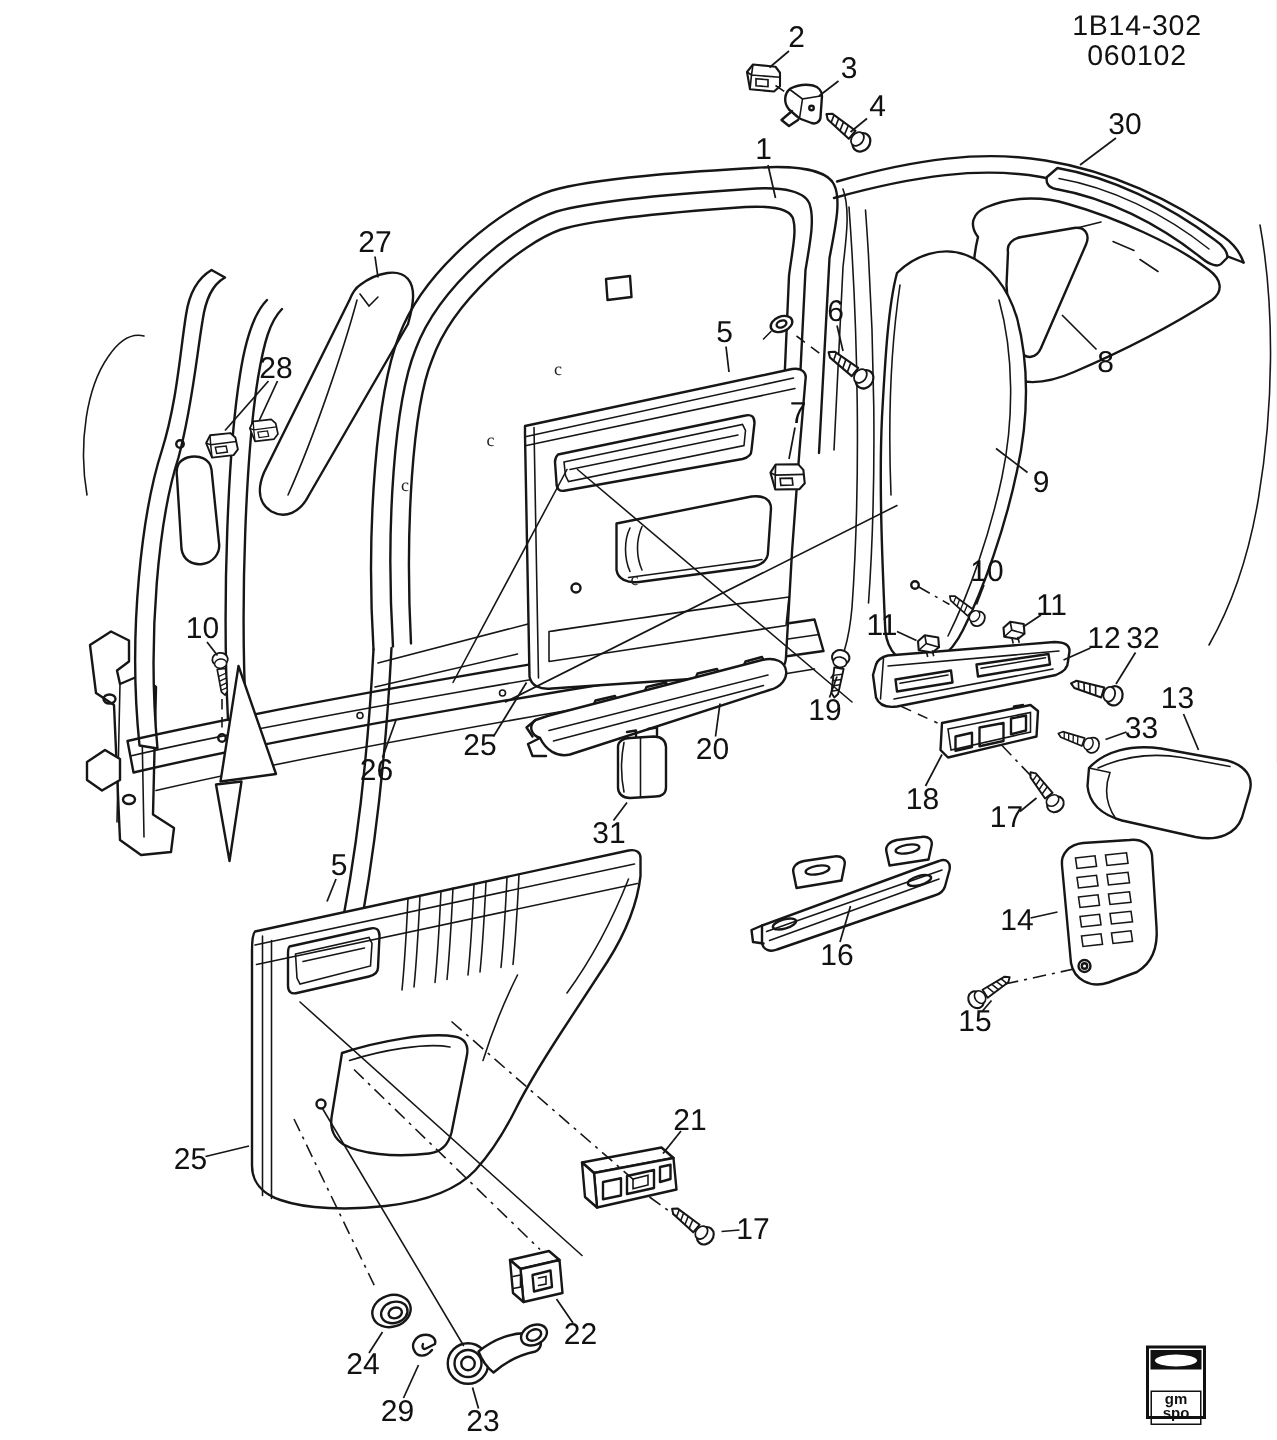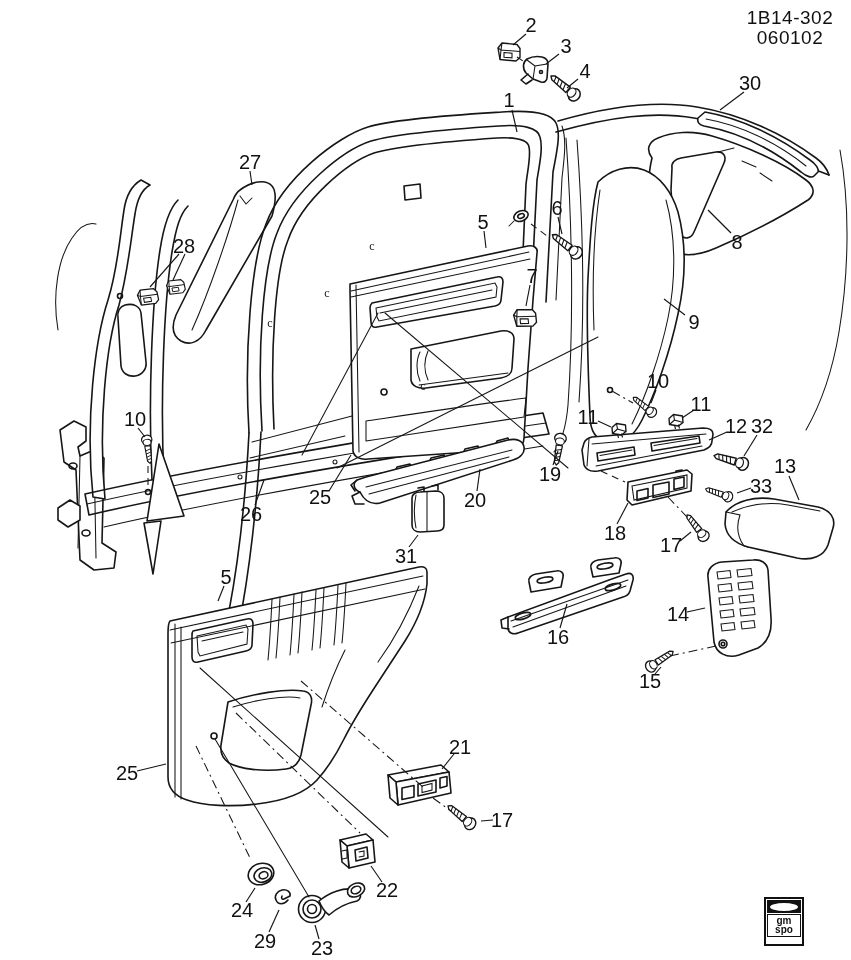--- a/index.html
+++ b/index.html
@@ -9,28 +9,28 @@
   
   .p{stroke:#161616;stroke-width:1.6;fill:none;stroke-linejoin:round;stroke-linecap:round;}
   .wf{fill:#ffffff;}
   .thin{stroke:#161616;stroke-width:1.05;fill:none;stroke-linecap:round;}
   .dash{stroke:#161616;stroke-width:1.05;fill:none;stroke-dasharray:7 5;}
   .dashdot{stroke:#161616;stroke-width:1.05;fill:none;stroke-dasharray:9 4 2 4;}
   .leader{stroke:#161616;stroke-width:1.15;}
   .callout{font:400 20px "Liberation Sans",sans-serif;fill:#111;text-anchor:middle;dominant-baseline:central;}
   .refmark{font:400 12px "Liberation Serif",serif;fill:#222;text-anchor:middle;dominant-baseline:central;}
   
-  .hdr{position:absolute;left:736px;top:8px;width:108px;text-align:center;
+  .hdr{position:absolute;left:704px;top:8px;width:108px;text-align:center;
        font-size:19px;line-height:20px;letter-spacing:.5px;color:#111;}
   
   .gm-logo{position:absolute;left:764px;top:897px;width:34px;height:43px;border:2.5px solid #111;
            background:#fff;padding:1px;}
   .gm-logo-top{height:13px;background:#111;position:relative;}
   .gm-logo-top span{position:absolute;left:3px;right:3px;top:2.5px;height:8px;background:#fff;border-radius:50%;}
-  .gm-logo-text{margin-top:1px;border:1.5px solid #111;font:700 10px/9px "Liberation Sans",sans-serif;
+  .gm-logo-text{margin-top:14px;border:1.5px solid #111;font:700 10px/9px "Liberation Sans",sans-serif;
                 text-align:center;color:#111;padding:1px 0 2px;}
 </style>
 </head>
 <body>
 
 <div id="stage">
 
   <svg width="851" height="960" viewBox="0 0 851 960">
     <defs>
       <g id="sym-screw">

